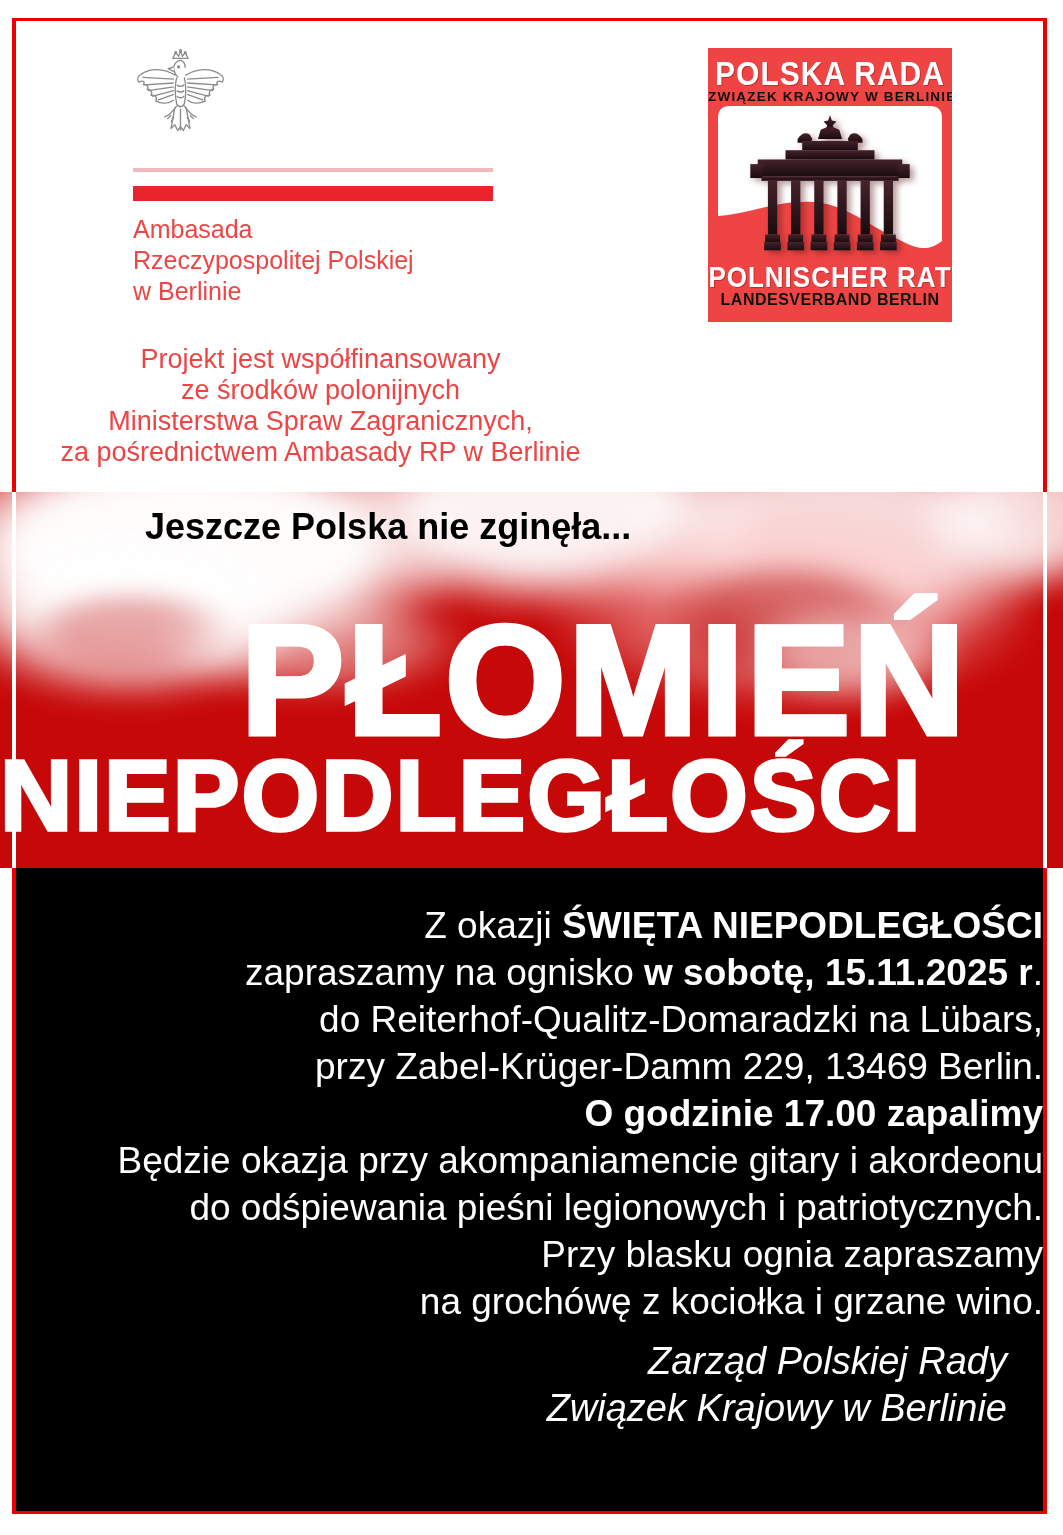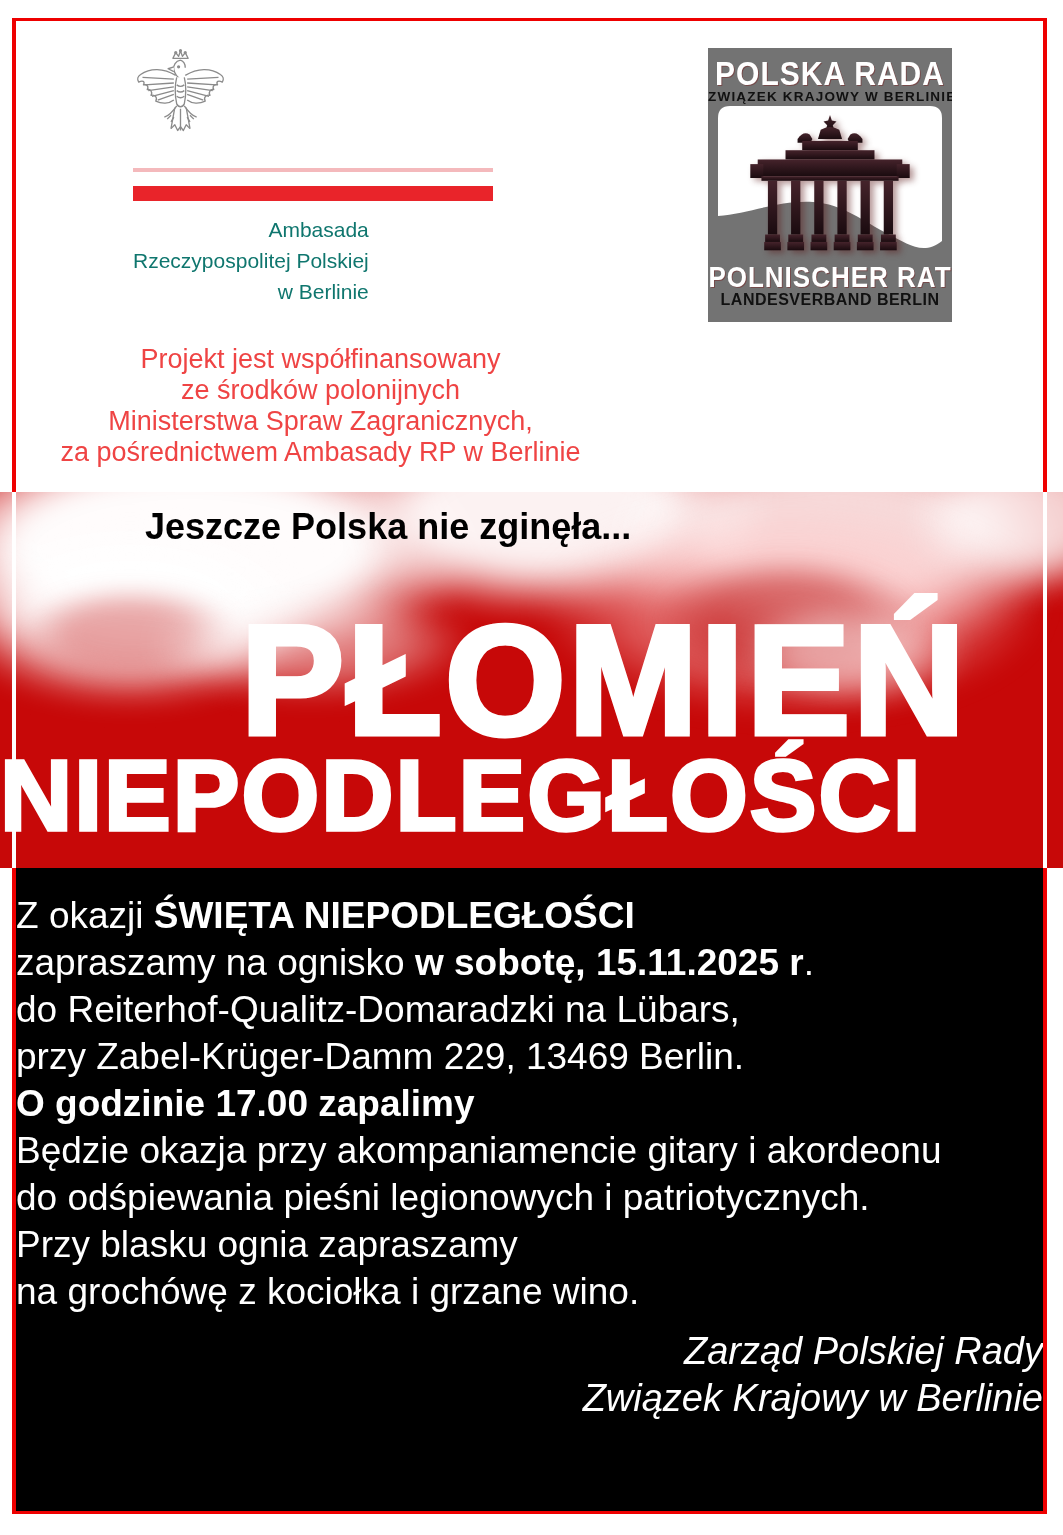--- a/index.html
+++ b/index.html
@@ -13,26 +13,26 @@
   .frame-left{left:12px;top:18px;width:4px;height:1496px;}
   .frame-right{left:1043px;top:18px;width:4px;height:1496px;}
   .frame-white{position:absolute;background:#ffffff;z-index:41;}
   .fw-left{left:12px;top:492px;width:4px;height:376px;}
   .fw-right{left:1043px;top:492px;width:4px;height:376px;}
 
   
   .eagle{position:absolute;left:133px;top:48px;width:95px;height:108px;}
   .flag-pink{position:absolute;left:133px;top:168px;width:360px;height:4px;background:#f4b9bc;}
   .flag-red{position:absolute;left:133px;top:186px;width:360px;height:15px;background:#e9242a;}
-  .embassy-name{position:absolute;left:133px;top:214px;font-size:21px;line-height:31px;color:#0f766e;text-align:right;}
+  .embassy-name{position:absolute;left:133px;top:214px;font-size:25px;line-height:31px;color:#ef4444;}
   .funding{position:absolute;left:13px;top:344px;width:615px;text-align:center;
            font-size:27px;line-height:31px;color:#ef4444;}
 
   
-  .logo{position:absolute;left:708px;top:48px;width:244px;height:274px;background:#737373;overflow:hidden;}
+  .logo{position:absolute;left:708px;top:48px;width:244px;height:274px;background:#ef4444;overflow:hidden;}
   .logo-title{position:absolute;left:0;width:100%;text-align:center;color:#ffffff;font-weight:bold;
               text-shadow:1px 1px 0 rgba(120,0,0,.35);white-space:nowrap;}
   .logo-sub{position:absolute;left:0;width:100%;text-align:center;color:#111111;font-weight:bold;white-space:nowrap;}
   .lt-top{top:9px;font-size:30px;letter-spacing:1px;transform:scaleY(1.1);}
   .ls-top{top:41px;font-size:13.5px;letter-spacing:1.2px;}
   .lt-bottom{top:214px;font-size:26px;letter-spacing:1px;transform:scaleY(1.1);}
   .ls-bottom{top:243px;font-size:16px;letter-spacing:.5px;}
   .plaque{position:absolute;left:10px;top:58px;width:224px;height:170px;}
   .gate{position:absolute;left:37px;top:67px;width:170px;height:139px;
         filter:drop-shadow(4px 3px 3px rgba(90,25,25,.45));}
@@ -57,23 +57,23 @@
           -webkit-text-stroke:5px #ffffff;
           text-shadow:-2px 0 0 #fff,2px 0 0 #fff,0 -2px 0 #fff,0 2px 0 #fff;}
   .title2{position:absolute;left:0;top:745px;width:912px;text-align:center;z-index:12;color:#ffffff;
           font-weight:bold;font-size:100px;line-height:100px;letter-spacing:2px;white-space:nowrap;
           -webkit-text-stroke:3.5px #ffffff;
           text-shadow:-1px 0 0 #fff,1px 0 0 #fff,0 -1px 0 #fff,0 1px 0 #fff;}
 
   
   .black{position:absolute;left:16px;top:868px;width:1027px;height:643px;background:#000000;z-index:5;
          color:#ffffff;}
-  .inv{padding-top:24px;text-align:left;font-size:37px;line-height:47px;}
+  .inv{padding-top:34px;text-align:right;font-size:37px;line-height:47px;margin-left:36px;}
   .inv .b{font-weight:bold;}
-  .sig{margin-top:13px;text-align:right;font-style:italic;
+  .sig{margin-top:13px;padding-right:36px;text-align:right;font-style:italic;
        font-size:38px;line-height:47px;}
 </style>
 </head>
 <body>
 
 <div class="page">
 
   <div>
     <svg class="eagle" viewBox="0 0 100 112" fill="none" stroke="#8b8b8b" stroke-width="1.4" stroke-linejoin="round">
       <path d="M42,10 L45,4 L48,8 L50,2 L52,8 L55,4 L58,10 Z" fill="#fff"></path>

